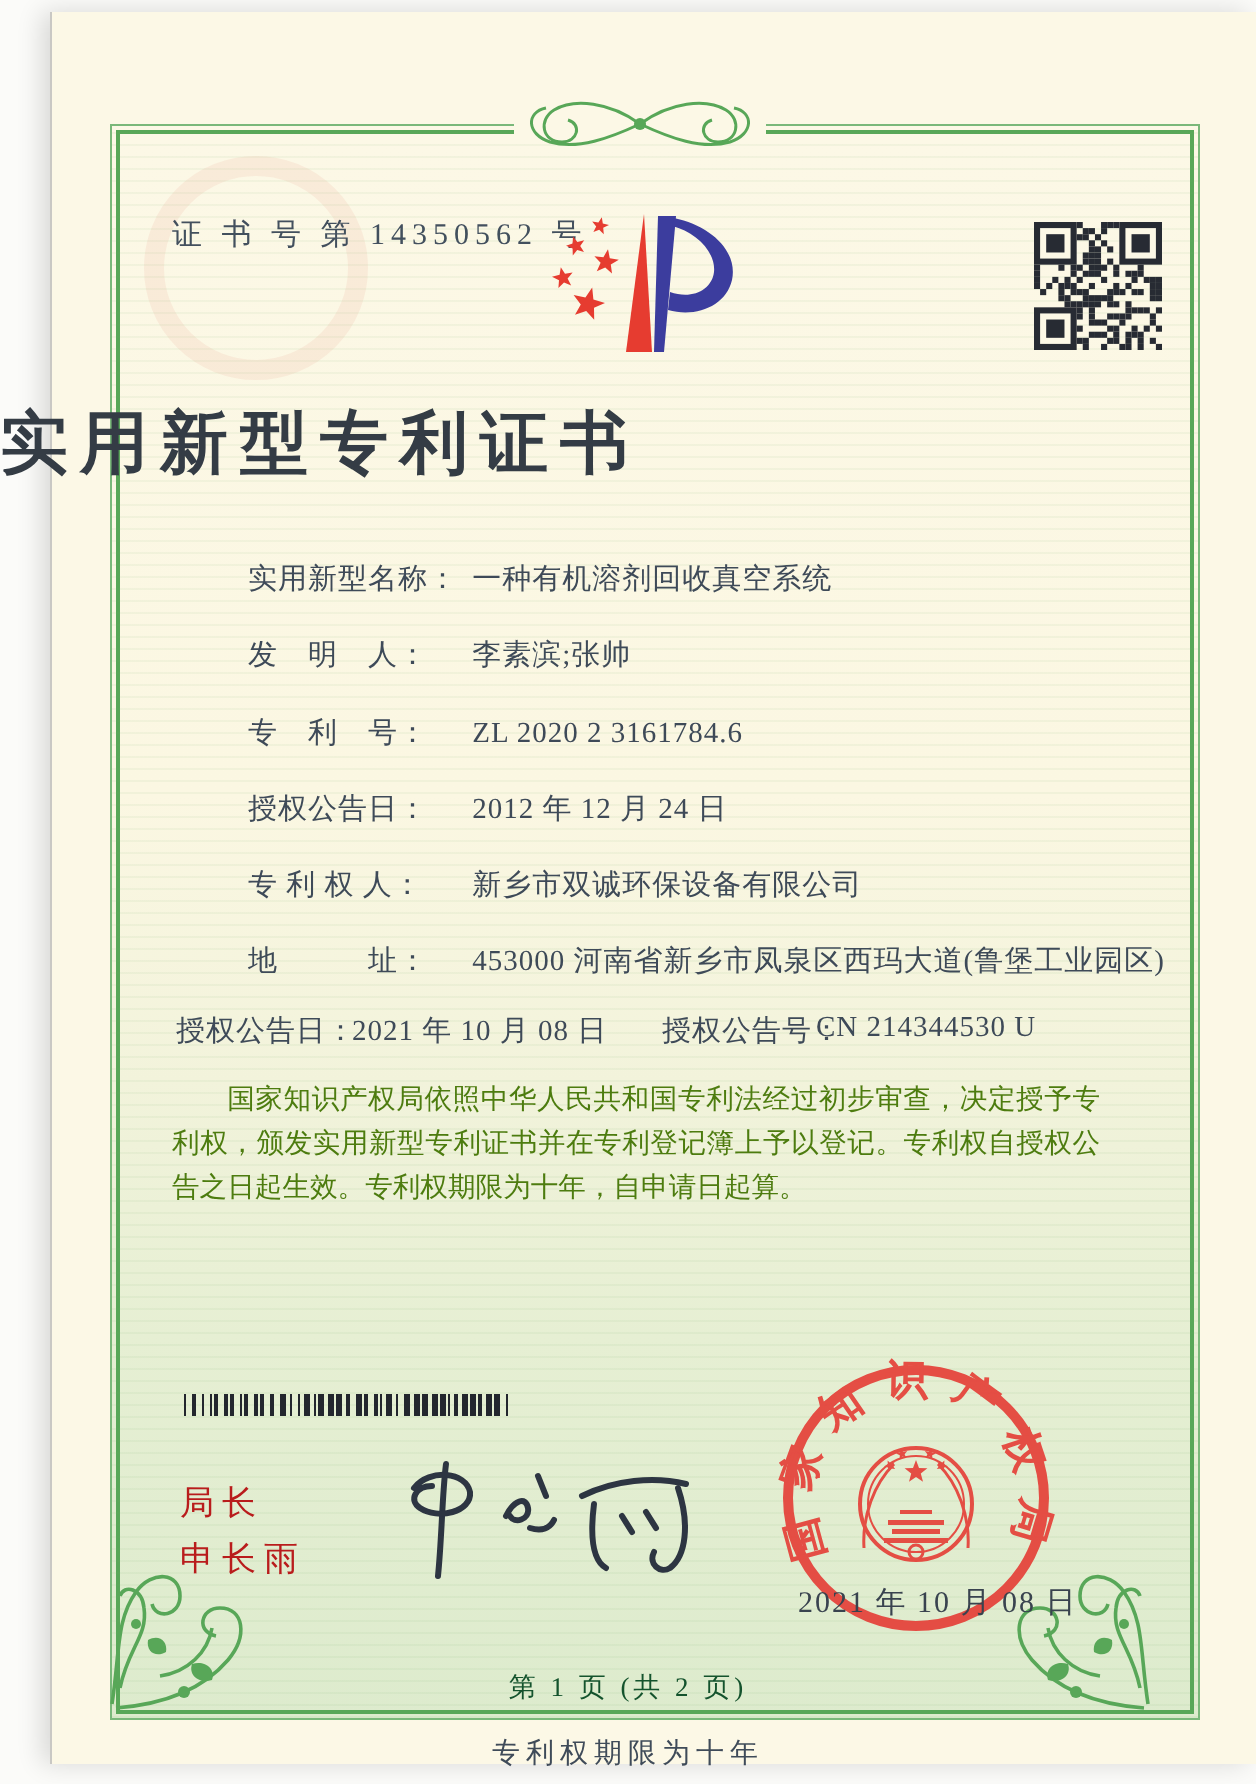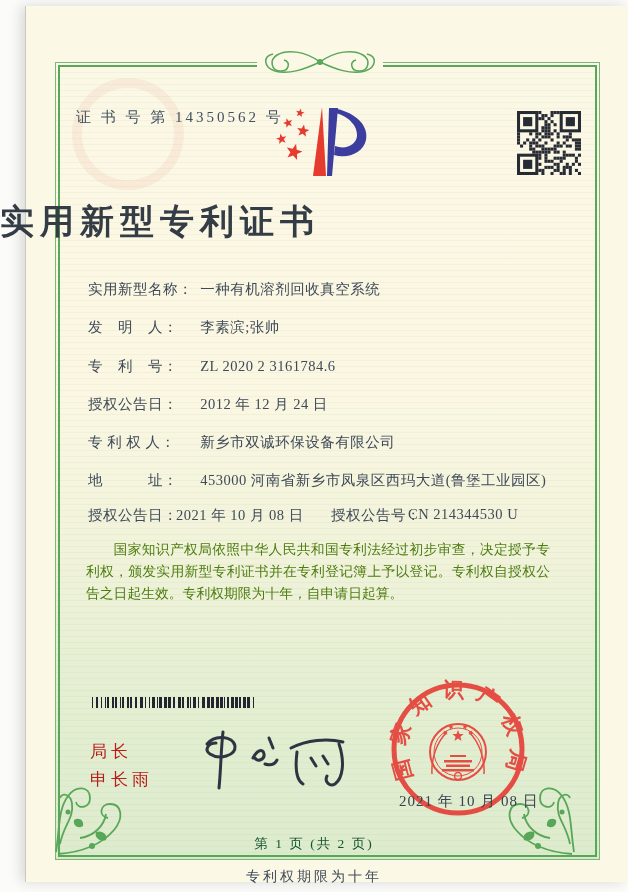--- a/index.html
+++ b/index.html
@@ -16,26 +16,26 @@
   .frame{position:absolute;left:55px;top:62px;width:543px;height:796px;
          border:1px solid var(--green-line);
          background:linear-gradient(180deg,#fcf8e6 0%,#fbf7e2 42%,#f2f3db 60%,#e6efd3 76%,#ddebcd 100%);}
   .frame::before{content:"";position:absolute;inset:2px;border:2px solid var(--green);}
   .frame::after{content:"";position:absolute;inset:0;
          background:repeating-linear-gradient(0deg,rgba(110,170,100,.07) 0 1px,transparent 1px 6px);
          pointer-events:none;}
   .ghost-ring{position:absolute;left:72px;top:78px;width:92px;height:92px;border-radius:50%;
          border:10px solid rgba(225,125,110,.10);}
   .abs{position:absolute;}
-  .cert-no{left:76px;top:108px;font-size:15px;letter-spacing:3px;color:#43505e;}
+  .cert-no{left:86px;top:108px;font-size:15px;letter-spacing:3px;color:#43505e;}
   .title{left:0;right:0;top:199px;text-align:left;font-size:34px;font-weight:700;
          letter-spacing:6px;color:#343c45;}
   .row{position:absolute;left:88px;font-size:14.5px;color:var(--ink);
        letter-spacing:.5px;white-space:nowrap;}
-  .lbl{display:inline-block;width:108px;}
+  .lbl{display:inline-block;width:108px;margin-left:36px;}
   .paras{left:86px;top:539px;width:464px;font-size:13.8px;line-height:22px;
          color:#4d7c0f;text-align:justify;}
   .paras p{margin:0;text-indent:2em;}
   .officer{left:90px;font-size:17px;letter-spacing:4px;color:#b91c1c;}
   .seal-date{left:399px;top:792px;font-size:15px;letter-spacing:1px;color:#39434f;z-index:6;}
   .page-info{left:0;right:0;top:835px;text-align:center;font-size:13.5px;
              letter-spacing:2px;color:#14532d;}
   .back-note{left:0;right:0;top:868px;text-align:center;font-size:14px;
              letter-spacing:3px;color:#3f4b59;}
   svg{display:block;}

